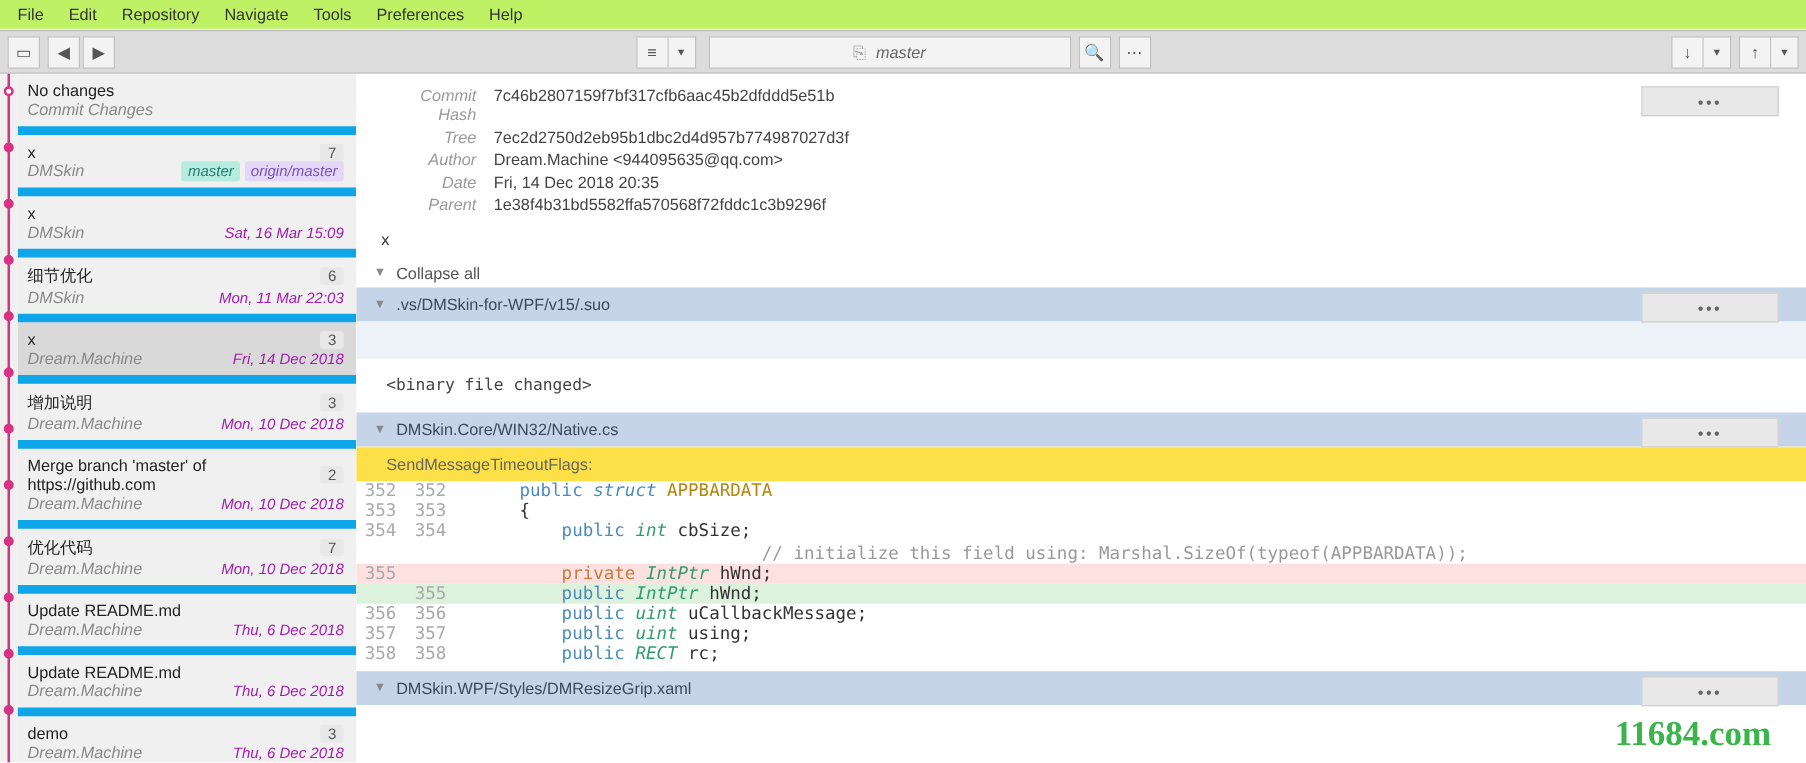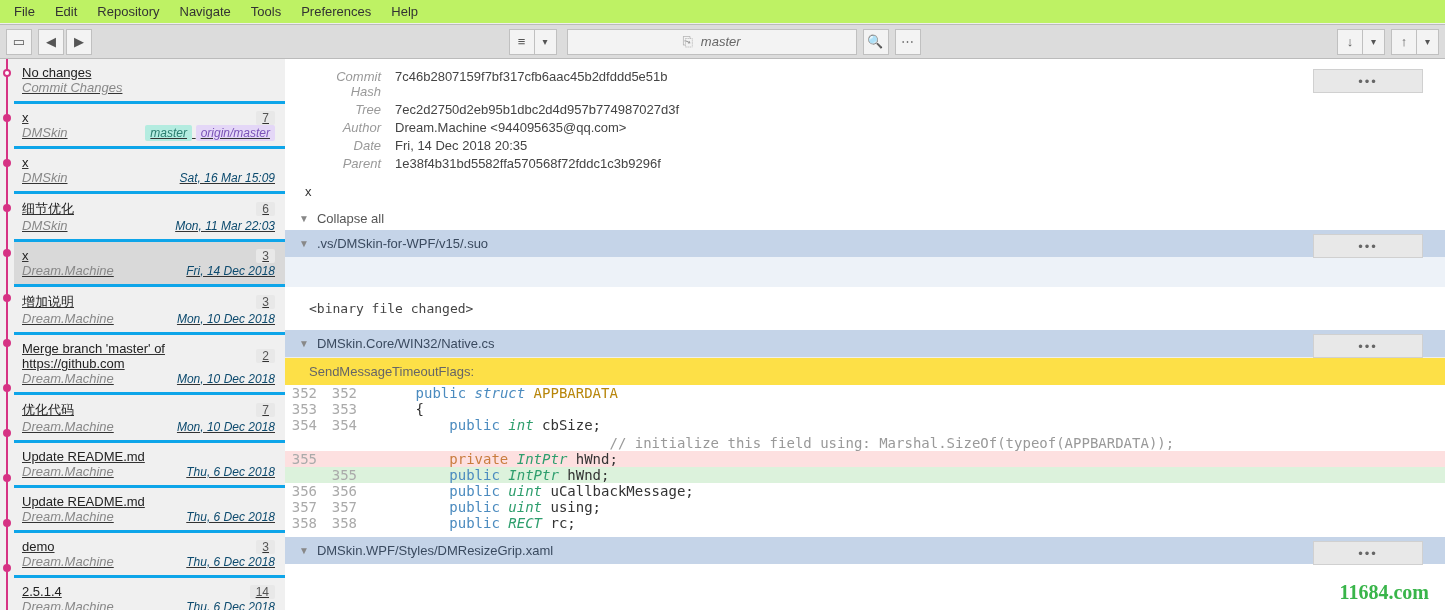--- a/index.html
+++ b/index.html
@@ -19,27 +19,27 @@
 
 
 .content { display: flex; height: calc(610px - 24px - 35px); }
 .gutter { width: 14px; background: #f0f0f0; position: relative; }
 .dot { width: 8px; height: 8px; border: 2px solid #d63384; border-radius: 50%; background: #fff; position: absolute; left: 3px; }
 .dot.filled { background: #d63384; }
 .line { position:absolute; width:2px; background:#d63384; left:6px; top:0; bottom:0; }
 
 
 .commits { width: 271px; background: #f0f0f0; overflow: hidden; }
-.commit { padding: 6px 10px 6px 8px; border-bottom: 3px solid #0ea5e9; min-height: 44px; text-decoration: underline; }
+.commit { padding: 6px 10px 6px 8px; border-bottom: 7px solid #0ea5e9; min-height: 44px; }
 .commit.sel { background: #d9d9d9; }
 .commit-top { display: flex; justify-content: space-between; align-items: center; }
 .commit-title { color: #222; }
 .commit-bot { display: flex; justify-content: space-between; align-items: center; margin-top: 0; }
 .commit-author { font-style: italic; color: #888; }
-.commit-date { font-style: italic; color: #0c4a6e; font-size: 12px; }
+.commit-date { font-style: italic; color: #a21caf; font-size: 12px; }
 .badge { background: #e8e8e8; color: #555; padding: 0 6px; font-size: 12px; border-radius: 2px; }
 .tag { font-style: italic; padding: 1px 5px; font-size: 12px; border-radius: 2px; }
 .tag.master { background: #b4ece0; color: #2a7d6f; }
 .tag.origin { background: #e4d7f7; color: #7a53b8; }
 
 
 .detail { flex: 1; background: #fff; overflow: hidden; display: flex; flex-direction: column; position: relative; }
 .meta { padding: 10px 20px; }
 .meta-row { display: flex; margin-bottom: 3px; }
 .meta-label { width: 90px; text-align: right; font-style: italic; color: #999; padding-right: 14px; }
@@ -61,21 +61,21 @@
 .ln { width: 40px; text-align: right; color: #aaa; padding-right: 8px; }
 .code-row.del { background: #fde0e0; }
 .code-row.add { background: #dcf2dc; }
 .kw-public { color: #4b8bbf; }
 .kw-struct { color: #4b8bbf; font-style: italic; }
 .kw-type { color: #2e9e6d; font-style: italic; }
 .kw-private { color: #c97c3e; }
 .typename { color: #b8860b; }
 .comment { color: #999; margin-top: 18px; }
 
-.watermark { position: absolute; right: 16px; bottom: 6px; font-family: "Comic Sans MS", cursive; font-weight: bold; font-size: 20px; color: #39b54a; }
+.watermark { position: absolute; right: 28px; bottom: 6px; font-family: "Comic Sans MS", cursive; font-weight: bold; font-size: 28px; color: #39b54a; }
 </style>
 </head>
 <body>
 
 <div class="menubar" id="menubar">
     <span>File</span>
     <span>Edit</span>
     <span>Repository</span>
     <span>Navigate</span>
     <span>Tools</span>

